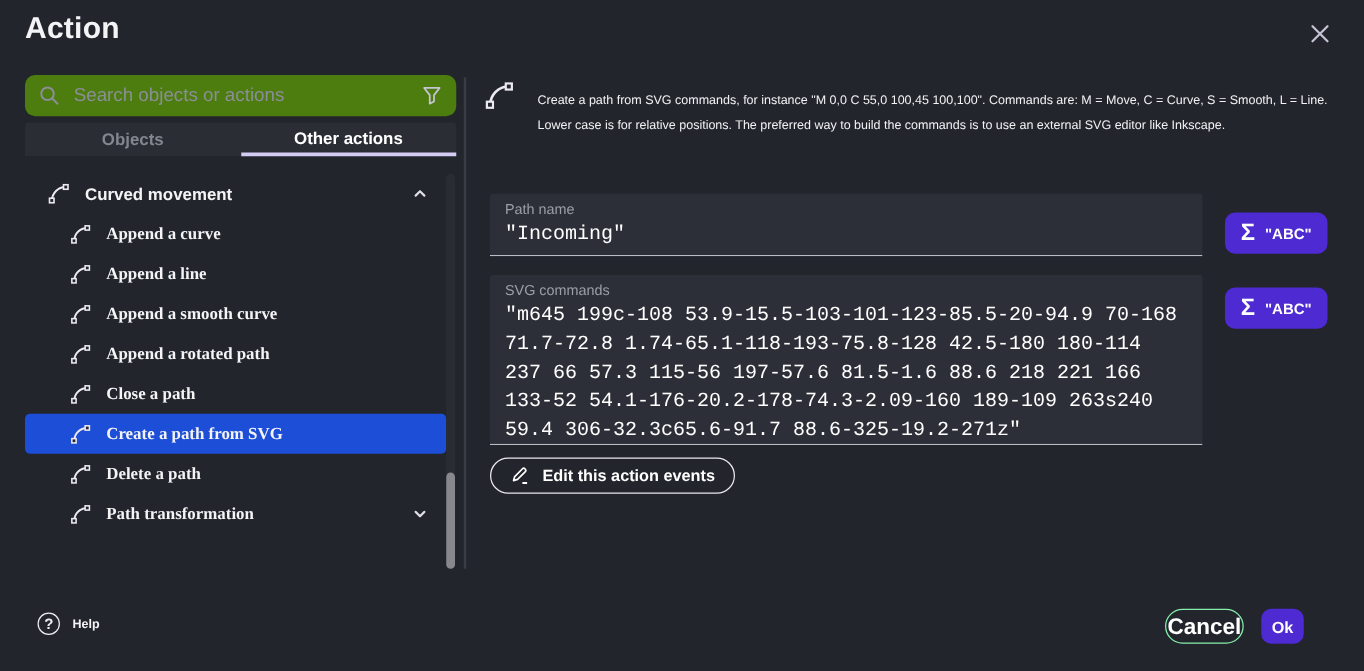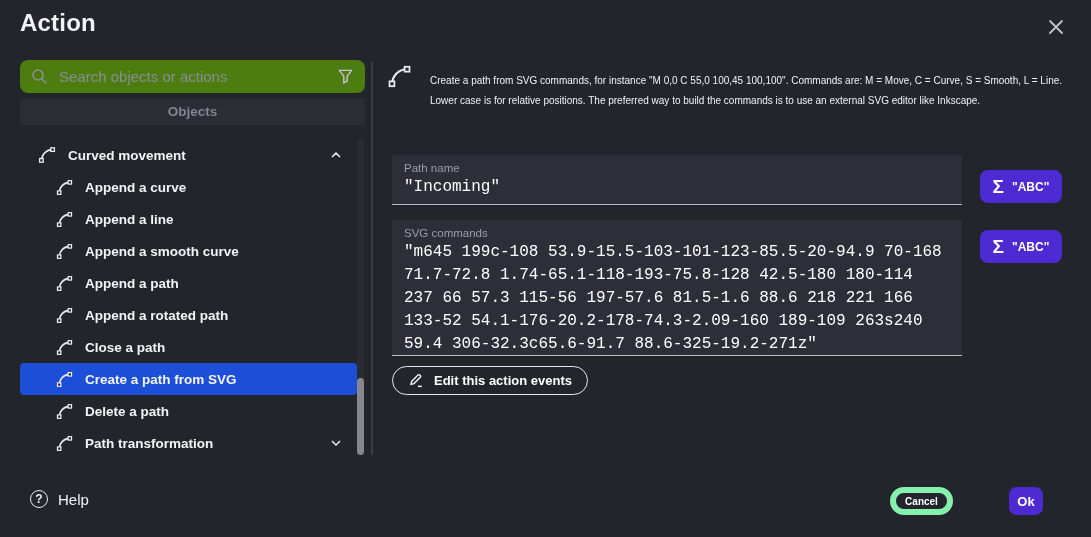--- a/index.html
+++ b/index.html
@@ -24,21 +24,21 @@
 
   .tabs{left:20px;top:98px;width:345px;height:27px;display:flex;background:#2b2d35;border-radius:3px 3px 0 0;}
   .tab{flex:1;display:flex;align-items:center;justify-content:center;font-size:13.5px;font-weight:bold;
     box-sizing:border-box;cursor:pointer;}
   .tab.inactive{color:#83858f;}
   .tab.active{color:#ffffff;border-bottom:3px solid #d4ccf3;}
 
   .list{left:20px;top:139px;width:337px;}
   .row{height:32px;display:flex;align-items:center;gap:11px;font-size:13.5px;font-weight:600;cursor:pointer;}
   .row.parent{padding-left:17px;}
-  .row.child{padding-left:35px;}
+  .row.child{padding-left:35px;font-family:Liberation Serif, serif;}
   .row.selected{background:#1d4ed8;border-radius:4px;}
   .row .chev{margin-left:auto;margin-right:14px;display:flex;}
   .row .label{white-space:nowrap;}
 
   .scrollbar{left:357px;top:139px;width:7px;height:316px;background:#2a2c33;border-radius:4px;}
   .scroll-thumb{position:absolute;left:0;top:239px;width:7px;height:77px;background:#87888e;border-radius:4px;}
 
   .v-divider{left:371px;top:62px;width:2px;height:393px;background:#3a3c45;}
 
   
@@ -61,24 +61,24 @@
   .sigma-2{left:980px;top:230px;}
 
   .edit-btn{left:392px;top:366px;height:29px;padding:0 15px;border:1px solid #e9e9ee;border-radius:15px;
     display:inline-flex;align-items:center;gap:9px;font-size:13px;font-weight:bold;color:#fff;
     background:transparent;cursor:pointer;box-sizing:border-box;}
 
   
   .help{left:30px;top:490px;display:flex;align-items:center;gap:10px;cursor:pointer;}
   .help-icon{width:18px;height:18px;border:1.5px solid #ececf0;border-radius:50%;display:flex;
     align-items:center;justify-content:center;font-size:12px;font-weight:bold;color:#ececf0;box-sizing:border-box;}
-  .help .label{font-size:15px;font-weight:normal;}
-
-  .cancel-btn{left:890px;top:487px;width:63px;height:28px;border:6px solid #86efac;border-radius:14px;
-    display:flex;align-items:center;justify-content:center;font-size:10px;font-weight:bold;color:#fff;
+  .help .label{font-size:10px;font-weight:bold;}
+
+  .cancel-btn{left:932px;top:487px;width:63px;height:28px;border:1px solid #86efac;border-radius:14px;
+    display:flex;align-items:center;justify-content:center;font-size:18px;font-weight:bold;color:#fff;
     background:transparent;cursor:pointer;box-sizing:border-box;}
   .ok-btn{left:1009px;top:487px;width:34px;height:28px;background:#4e2ad2;border-radius:8px;
     display:flex;align-items:center;justify-content:center;font-size:13px;font-weight:bold;color:#fff;cursor:pointer;}
 
   svg{display:block;}
 </style>
 </head>
 <body>
 
 <svg width="0" height="0" style="position:absolute" aria-hidden="true">
@@ -102,20 +102,21 @@
     <line x1="10.8" y1="10.8" x2="15" y2="15" stroke="#8b8e98" stroke-width="1.6" stroke-linecap="round"></line>
   </svg>
   <input type="text" placeholder="Search objects or actions" style="">
   <svg width="17" height="17" viewBox="0 0 18 18">
     <path d="M2.5 2.5 H15.5 L10.8 8.6 V14 L7.2 15.8 V8.6 Z" fill="none" stroke="#c6c3d4" stroke-width="1.5" stroke-linejoin="round"></path>
   </svg>
 </div>
 
 <div class="abs tabs">
   <div class="tab inactive">Objects</div>
+  <div class="tab active">Other actions</div>
 </div>
 
 <div class="abs list">
   <div class="row parent">
     <svg class="ci" width="20" height="20" color="#eceaf0">
         <use href="#sym-curve"></use>
       </svg>
     <span class="label">Curved movement</span>
     <span class="chev">
       <svg width="14" height="14" viewBox="0 0 14 14">
@@ -133,26 +134,20 @@
     <svg class="ci" width="19" height="19" color="#eceaf0">
         <use href="#sym-curve"></use>
       </svg>
     <span class="label">Append a line</span>
   </div>
   <div class="row child">
     <svg class="ci" width="19" height="19" color="#eceaf0">
         <use href="#sym-curve"></use>
       </svg>
     <span class="label">Append a smooth curve</span>
-  </div>
-  <div class="row child">
-    <svg class="ci" width="19" height="19" color="#eceaf0">
-        <use href="#sym-curve"></use>
-      </svg>
-    <span class="label">Append a path</span>
   </div>
   <div class="row child">
     <svg class="ci" width="19" height="19" color="#eceaf0">
         <use href="#sym-curve"></use>
       </svg>
     <span class="label">Append a rotated path</span>
   </div>
   <div class="row child">
     <svg class="ci" width="19" height="19" color="#eceaf0">
         <use href="#sym-curve"></use>

